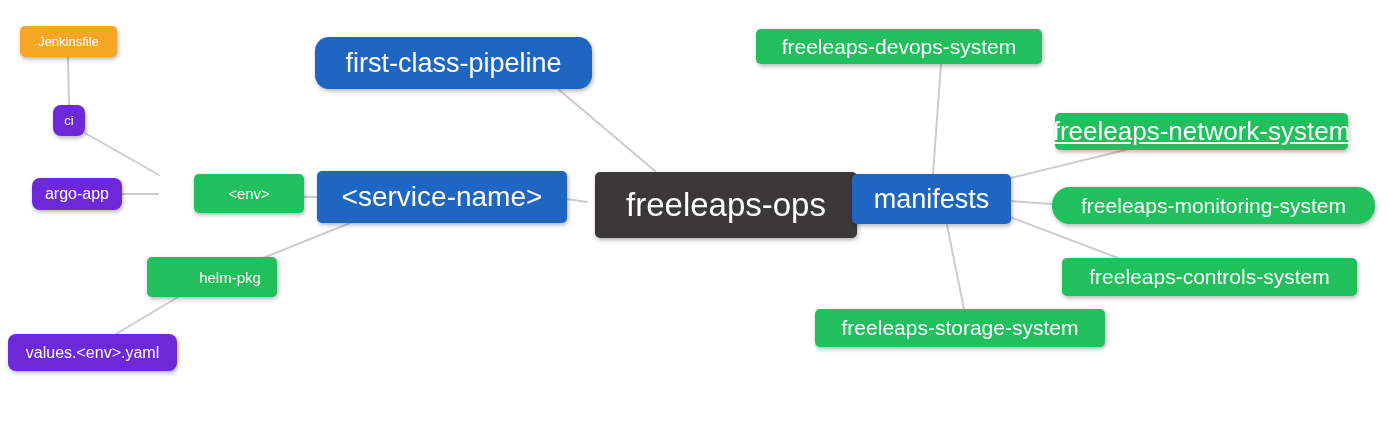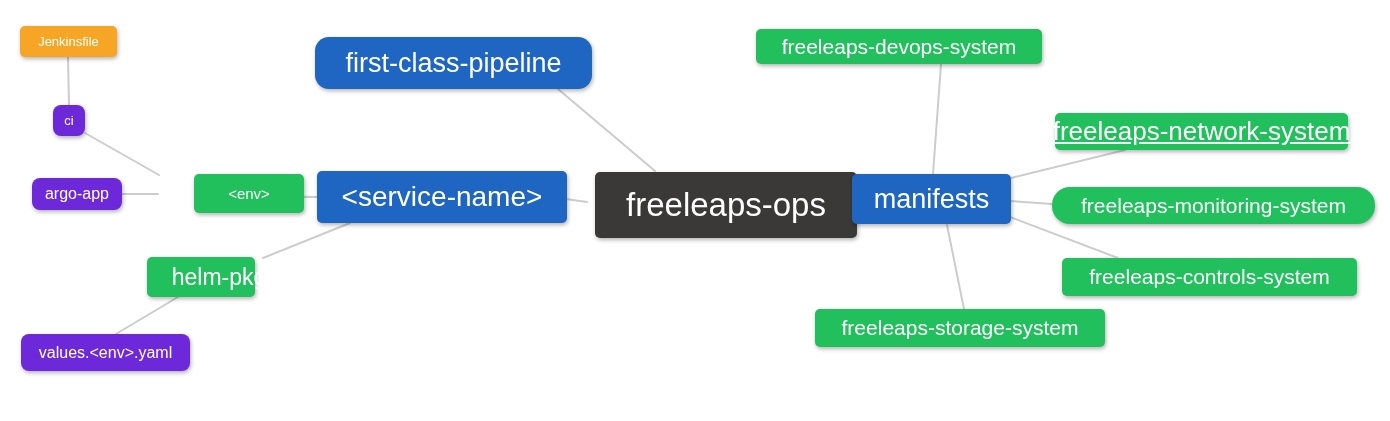--- a/index.html
+++ b/index.html
@@ -89,25 +89,25 @@
   </div>
 
   <div class="node c-dark" style="left:585px; top:172px; width:262px; height:66px; font-size:33px;">
     <span>freeleaps-ops</span>
   </div>
 
   <div class="node c-blue" style="left:852px; top:174px; width:159px; height:50px; font-size:27px;">
     <span>manifests</span>
   </div>
 
-  <div class="node c-green" style="left:147px; top:257px; width:108px; height:40px; font-size:23px;padding-left:36px;">
+  <div class="node c-green" style="left:147px; top:257px; width:130px; height:40px; font-size:15px;padding-left:36px;">
     <span>helm-pkg</span>
   </div>
 
-  <div class="node c-red" style="left:21px;   top:334px; width:169px; height:37px; font-size:16px;">
+  <div class="node c-red" style="left:8px;   top:334px; width:169px; height:37px; font-size:16px;">
     <span>values.&lt;env&gt;.yaml</span>
   </div>
 
   <div class="node c-green" style="left:756px; top:29px;  width:286px; height:35px; font-size:21px;">
     <span>freeleaps-devops-system</span>
   </div>
 
   <div class="node c-green" style="left:1055px; top:113px; width:293px; height:37px; font-size:26px;text-decoration:underline;">
     <span>freeleaps-network-system</span>
   </div>

